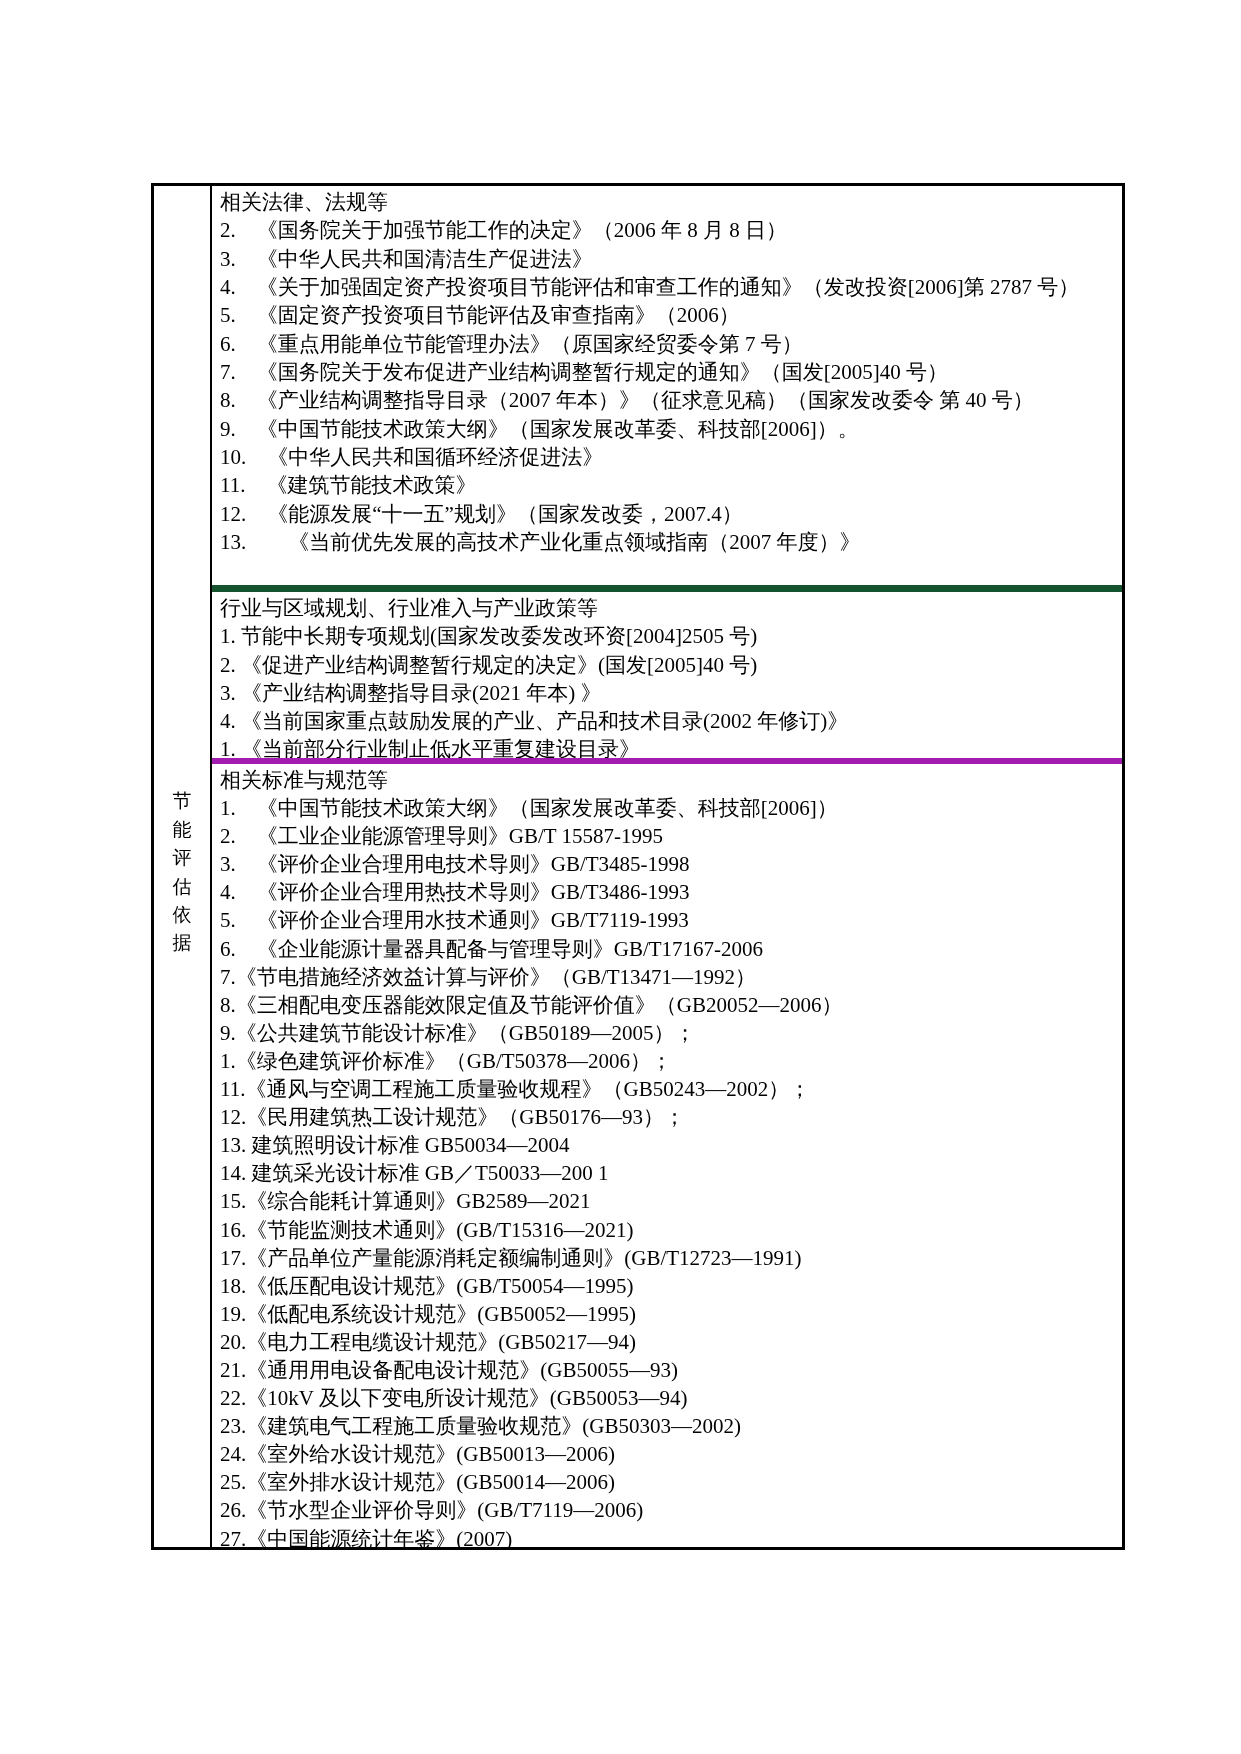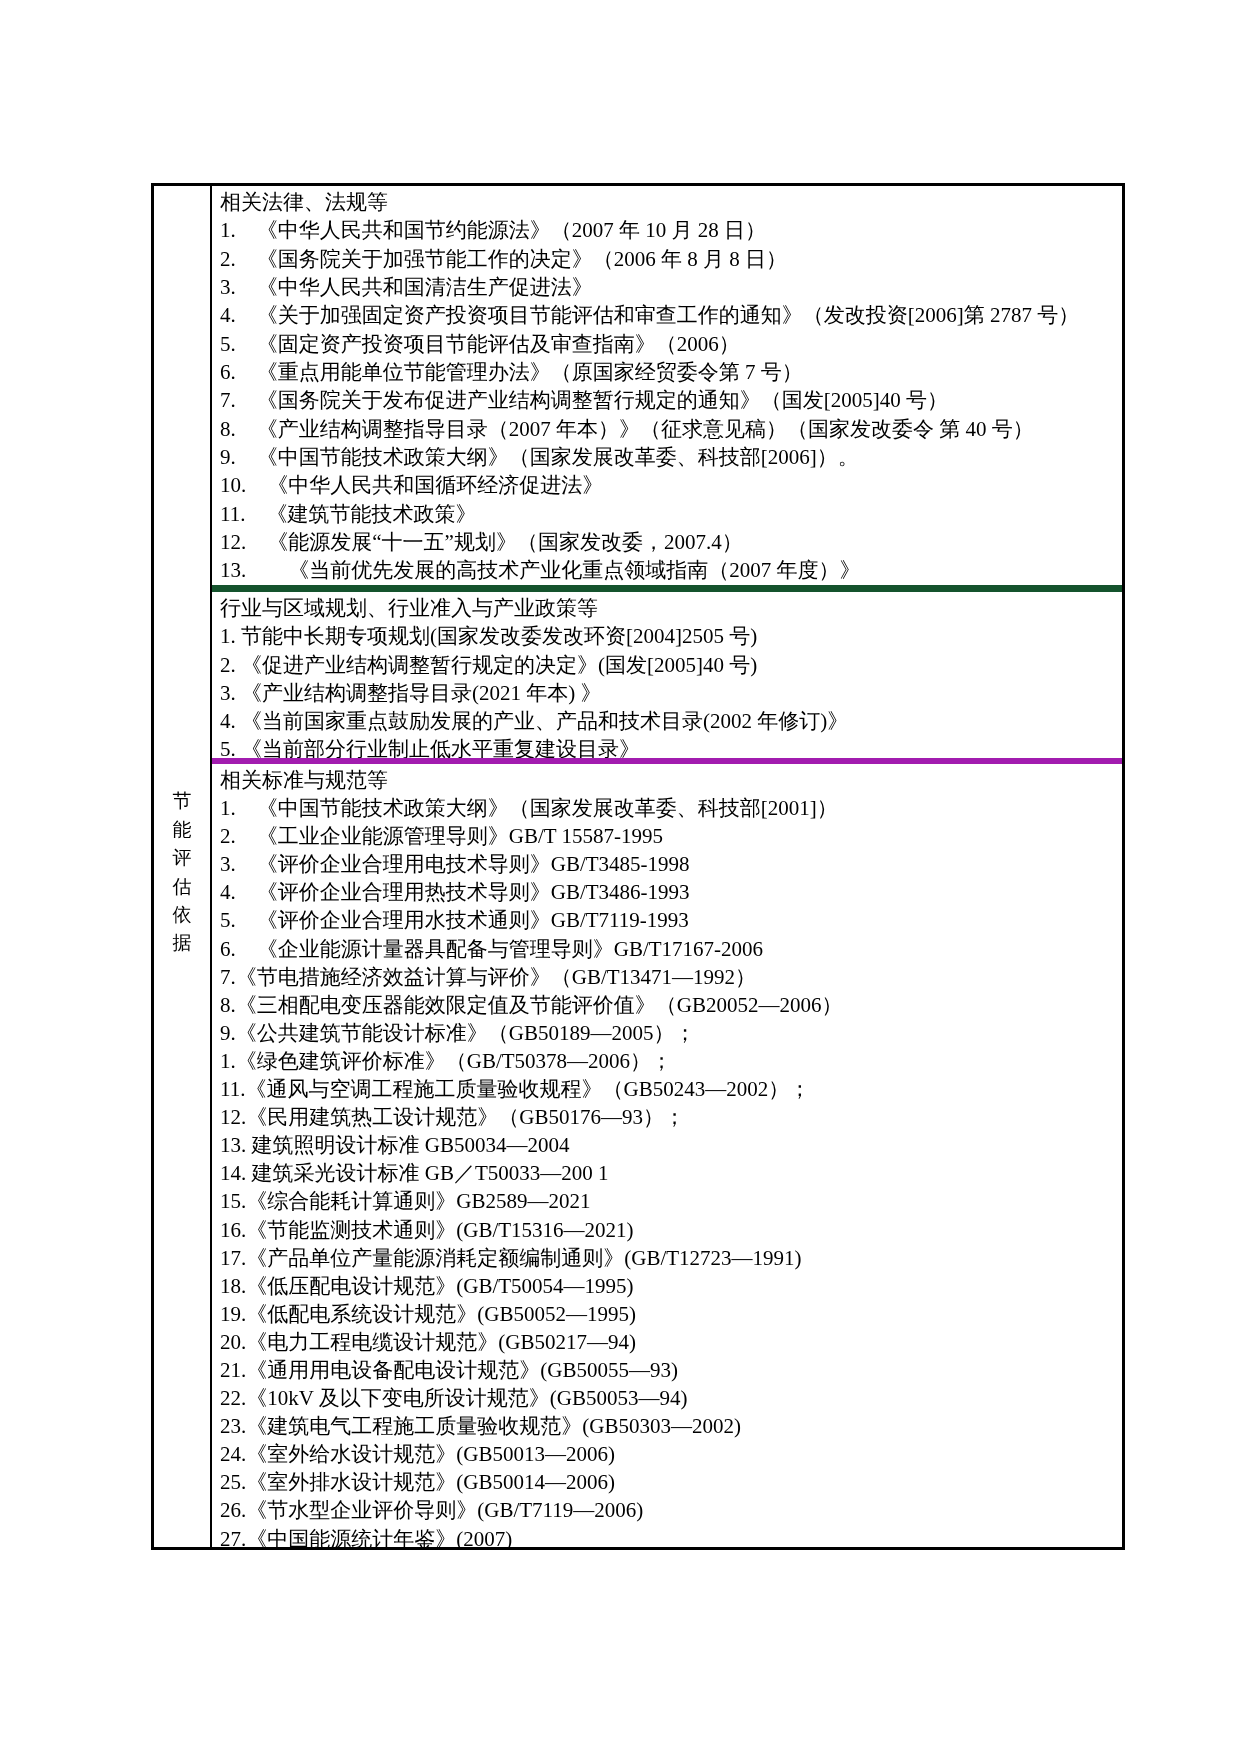--- a/index.html
+++ b/index.html
@@ -59,47 +59,46 @@
       <div class="line">节</div>
       <div class="line">能</div>
       <div class="line">评</div>
       <div class="line">估</div>
       <div class="line">依</div>
       <div class="line">据</div>
     </div>
 
     <div class="section s1">
       <div class="line">相关法律、法规等</div>
-      <div class="line">1.　《中华人民共和国节约能源法》（2007 年 10 月 28 日）</div>
       <div class="line">2.　《国务院关于加强节能工作的决定》（2006 年 8 月 8 日）</div>
       <div class="line">3.　《中华人民共和国清洁生产促进法》</div>
       <div class="line">4.　《关于加强固定资产投资项目节能评估和审查工作的通知》（发改投资[2006]第 2787 号）</div>
       <div class="line">5.　《固定资产投资项目节能评估及审查指南》（2006）</div>
       <div class="line">6.　《重点用能单位节能管理办法》（原国家经贸委令第 7 号）</div>
       <div class="line">7.　《国务院关于发布促进产业结构调整暂行规定的通知》（国发[2005]40 号）</div>
       <div class="line">8.　《产业结构调整指导目录（2007 年本）》（征求意见稿）（国家发改委令 第 40 号）</div>
       <div class="line">9.　《中国节能技术政策大纲》（国家发展改革委、科技部[2006]）。</div>
       <div class="line">10.　《中华人民共和国循环经济促进法》</div>
       <div class="line">11.　《建筑节能技术政策》</div>
       <div class="line">12.　《能源发展“十一五”规划》（国家发改委，2007.4）</div>
       <div class="line">13.　　《当前优先发展的高技术产业化重点领域指南（2007 年度）》</div>
     </div>
 
     <div class="section s2">
       <div class="line">行业与区域规划、行业准入与产业政策等</div>
       <div class="line">1. 节能中长期专项规划(国家发改委发改环资[2004]2505 号)</div>
       <div class="line">2. 《促进产业结构调整暂行规定的决定》(国发[2005]40 号)</div>
       <div class="line">3. 《产业结构调整指导目录(2021 年本) 》</div>
       <div class="line">4. 《当前国家重点鼓励发展的产业、产品和技术目录(2002 年修订)》</div>
-      <div class="line">5. 《当前部分行业制止低水平重复建设目录》</div>
+      <div class="line">1. 《当前部分行业制止低水平重复建设目录》</div>
     </div>
 
     <div class="section s3">
       <div class="line">相关标准与规范等</div>
-      <div class="line">1.　《中国节能技术政策大纲》（国家发展改革委、科技部[2001]）</div>
+      <div class="line">1.　《中国节能技术政策大纲》（国家发展改革委、科技部[2006]）</div>
       <div class="line">2.　《工业企业能源管理导则》GB/T 15587-1995</div>
       <div class="line">3.　《评价企业合理用电技术导则》GB/T3485-1998</div>
       <div class="line">4.　《评价企业合理用热技术导则》GB/T3486-1993</div>
       <div class="line">5.　《评价企业合理用水技术通则》GB/T7119-1993</div>
       <div class="line">6.　《企业能源计量器具配备与管理导则》GB/T17167-2006</div>
       <div class="line">7.《节电措施经济效益计算与评价》（GB/T13471—1992）</div>
       <div class="line">8.《三相配电变压器能效限定值及节能评价值》（GB20052—2006）</div>
       <div class="line">9.《公共建筑节能设计标准》（GB50189—2005）；</div>
       <div class="line">1.《绿色建筑评价标准》（GB/T50378—2006）；</div>
       <div class="line">11.《通风与空调工程施工质量验收规程》（GB50243—2002）；</div>

